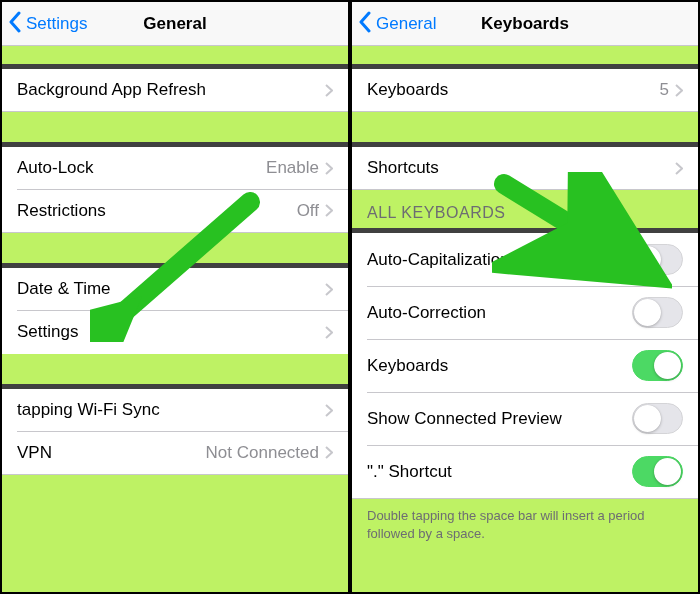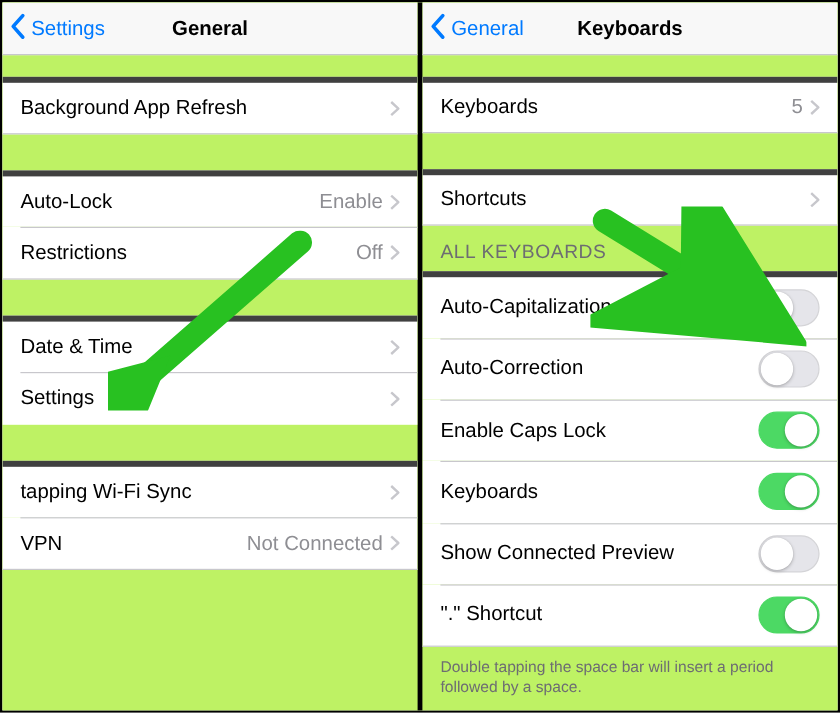--- a/index.html
+++ b/index.html
@@ -264,26 +264,20 @@
           <span class="knob"></span>
         </span>
     </div>
     <div class="cell">
       <span class="label">Auto-Correction</span>
       <span class="toggle">
           <span class="knob"></span>
         </span>
     </div>
     <div class="cell">
-      <span class="label">Enable Caps Lock</span>
-      <span class="toggle on">
-          <span class="knob"></span>
-        </span>
-    </div>
-    <div class="cell">
       <span class="label">Keyboards</span>
       <span class="toggle on">
           <span class="knob"></span>
         </span>
     </div>
     <div class="cell">
       <span class="label">Show Connected Preview</span>
       <span class="toggle">
           <span class="knob"></span>
         </span>

